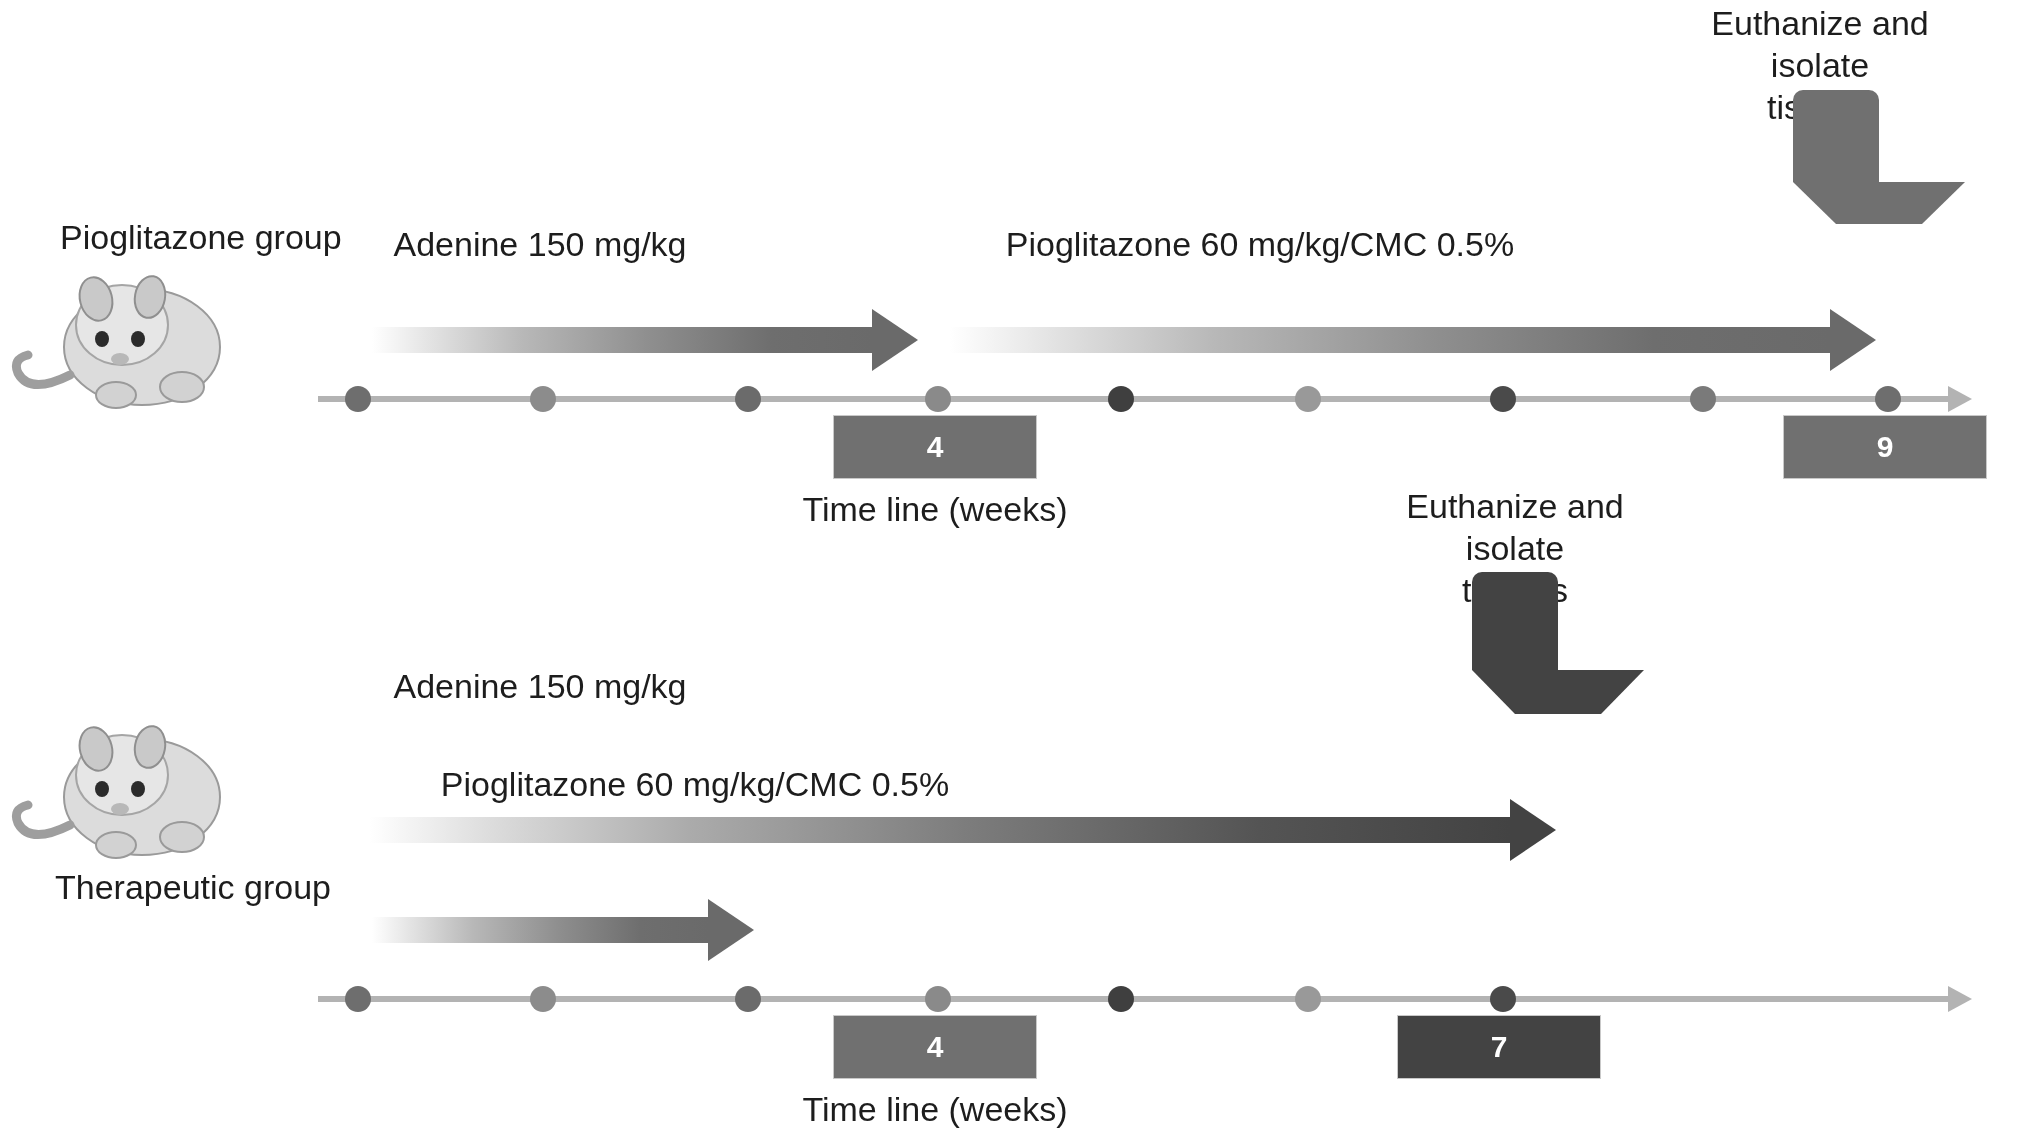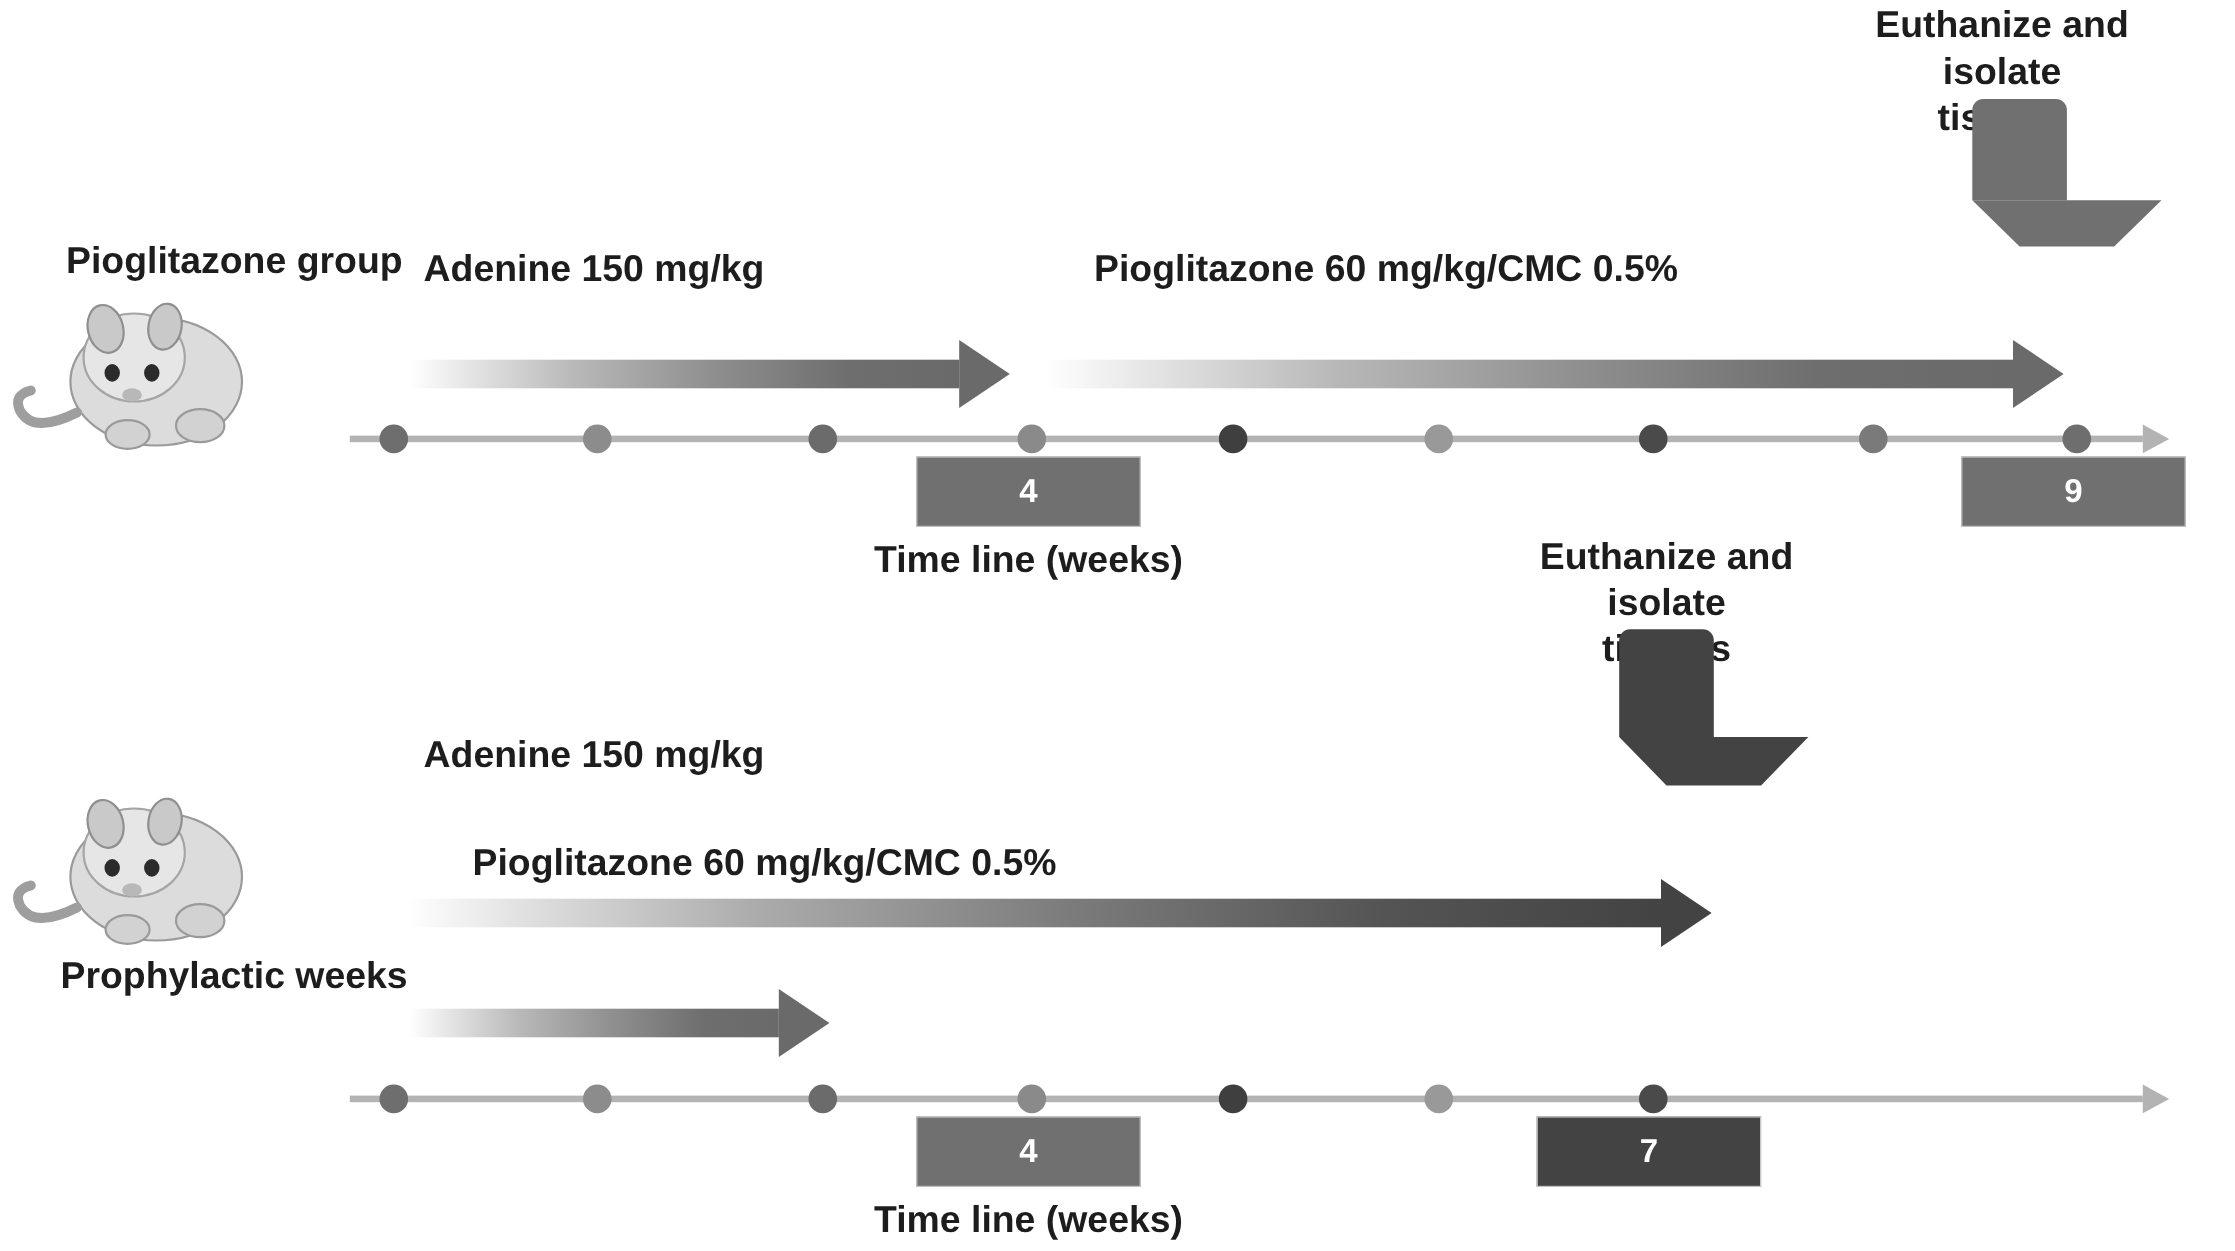--- a/index.html
+++ b/index.html
@@ -1,20 +1,20 @@
 <!DOCTYPE html>
 <html><head>
 <meta charset="utf-8">
 <style>
   html,body{margin:0;padding:0;background:#ffffff;}
   body{width:2032px;height:1137px;position:relative;overflow:hidden;
        font-family:"Liberation Sans",sans-serif;color:#1a1a1a;}
   .stage{position:absolute;left:0;top:0;width:2032px;height:1137px;}
 
-  .lbl{position:absolute;white-space:nowrap;font-size:34px;line-height:42px;color:#1d1d1d;font-weight:bold;}
+  .lbl{position:absolute;white-space:nowrap;font-size:34px;line-height:42px;color:#1d1d1d;}
   .lbl.center{text-align:center;}
 
   
   .axis{position:absolute;height:6px;background:#b3b3b3;}
   .axis-head{position:absolute;width:0;height:0;
              border-top:13px solid transparent;border-bottom:13px solid transparent;
              border-left:24px solid #b3b3b3;}
   .dot{position:absolute;width:26px;height:26px;border-radius:50%;}
 
   
@@ -109,21 +109,21 @@
     <div class="body" style="height:98px;background:#434343;"></div>
     <div class="tip" style="top:98px;border-left:43px solid transparent;border-right:43px solid transparent;border-top:44px solid #434343;"></div>
   </div>
 
   <div class="lbl center" style="left:395px;top:763px;width:600px;">Pioglitazone 60 mg/kg/CMC 0.5%</div>
   <div class="garrow g-dark" style="left:370px;top:817px;width:1140px;">
     <div class="shaft"></div>
     <div class="head" style="left:1140px;"></div>
   </div>
 
-  <div class="lbl" style="left:55px;top:866px;">Prophylactic weeks</div>
+  <div class="lbl" style="left:55px;top:866px;">Therapeutic group</div>
 
   <svg class="rat" style="left:10px;top:705px;" width="250" height="165" viewBox="0 0 250 165">
     <ellipse cx="132" cy="92" rx="78" ry="58" fill="#dcdcdc" stroke="#9a9a9a" stroke-width="2"></ellipse>
     <ellipse cx="112" cy="70" rx="46" ry="40" fill="#e6e6e6" stroke="#a5a5a5" stroke-width="2"></ellipse>
     <ellipse cx="86" cy="44" rx="16" ry="22" fill="#c9c9c9" stroke="#8f8f8f" stroke-width="2" transform="rotate(-14 86 44)"></ellipse>
     <ellipse cx="140" cy="42" rx="15" ry="21" fill="#c9c9c9" stroke="#8f8f8f" stroke-width="2" transform="rotate(10 140 42)"></ellipse>
     <ellipse cx="92" cy="84" rx="7" ry="8" fill="#2b2b2b"></ellipse>
     <ellipse cx="128" cy="84" rx="7" ry="8" fill="#2b2b2b"></ellipse>
     <ellipse cx="110" cy="104" rx="9" ry="6" fill="#b8b8b8"></ellipse>
     <path d="M60 120 Q20 140 8 118 Q2 104 18 100" fill="none" stroke="#9e9e9e" stroke-width="9" stroke-linecap="round"></path>

